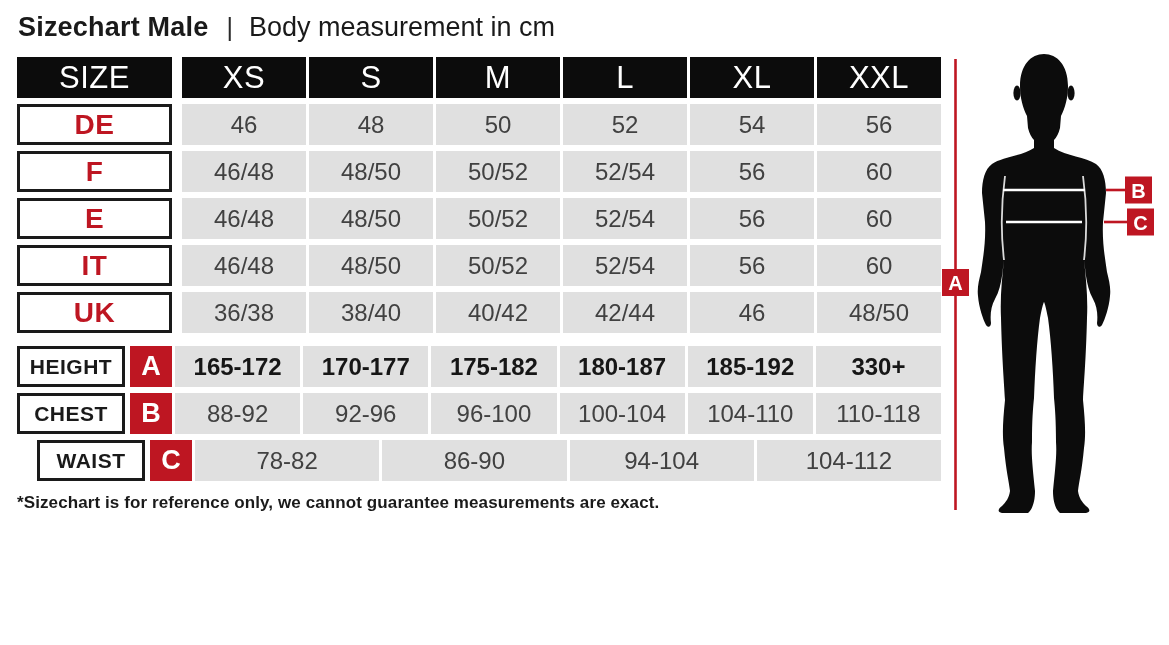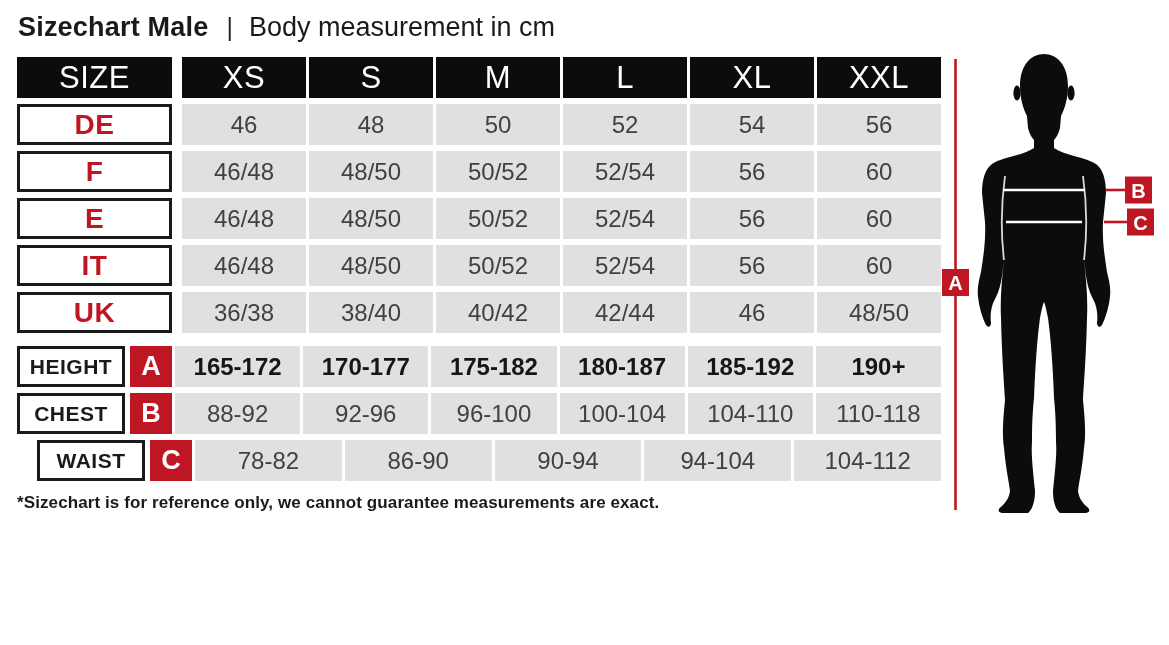--- a/index.html
+++ b/index.html
@@ -215,21 +215,21 @@
     <div class="t-row bold-values">
       <div class="m-label-wrap">
         <div class="m-label-box">HEIGHT</div>
         <div class="m-badge">A</div>
       </div>
       <div class="cell">165-172</div>
       <div class="cell">170-177</div>
       <div class="cell">175-182</div>
       <div class="cell">180-187</div>
       <div class="cell">185-192</div>
-      <div class="cell">190+</div>
+      <div class="cell">330+</div>
     </div>
 
     <div class="t-row">
       <div class="m-label-wrap">
         <div class="m-label-box">CHEST</div>
         <div class="m-badge">B</div>
       </div>
       <div class="cell">88-92</div>
       <div class="cell">92-96</div>
       <div class="cell">96-100</div>
@@ -238,21 +238,20 @@
       <div class="cell">110-118</div>
     </div>
 
     <div class="t-row last-row">
       <div class="m-label-wrap">
         <div class="m-label-box">WAIST</div>
         <div class="m-badge">C</div>
       </div>
       <div class="cell">78-82</div>
       <div class="cell">86-90</div>
-      <div class="cell">90-94</div>
       <div class="cell">94-104</div>
       <div class="cell">104-112</div>
     </div>
 
     <div class="footnote">*Sizechart is for reference only, we cannot guarantee measurements are exact.</div>
   </div>
 
   <div class="figure-wrap">
     <svg width="229" height="512" viewBox="0 0 229 512" xmlns="http://www.w3.org/2000/svg">
 

